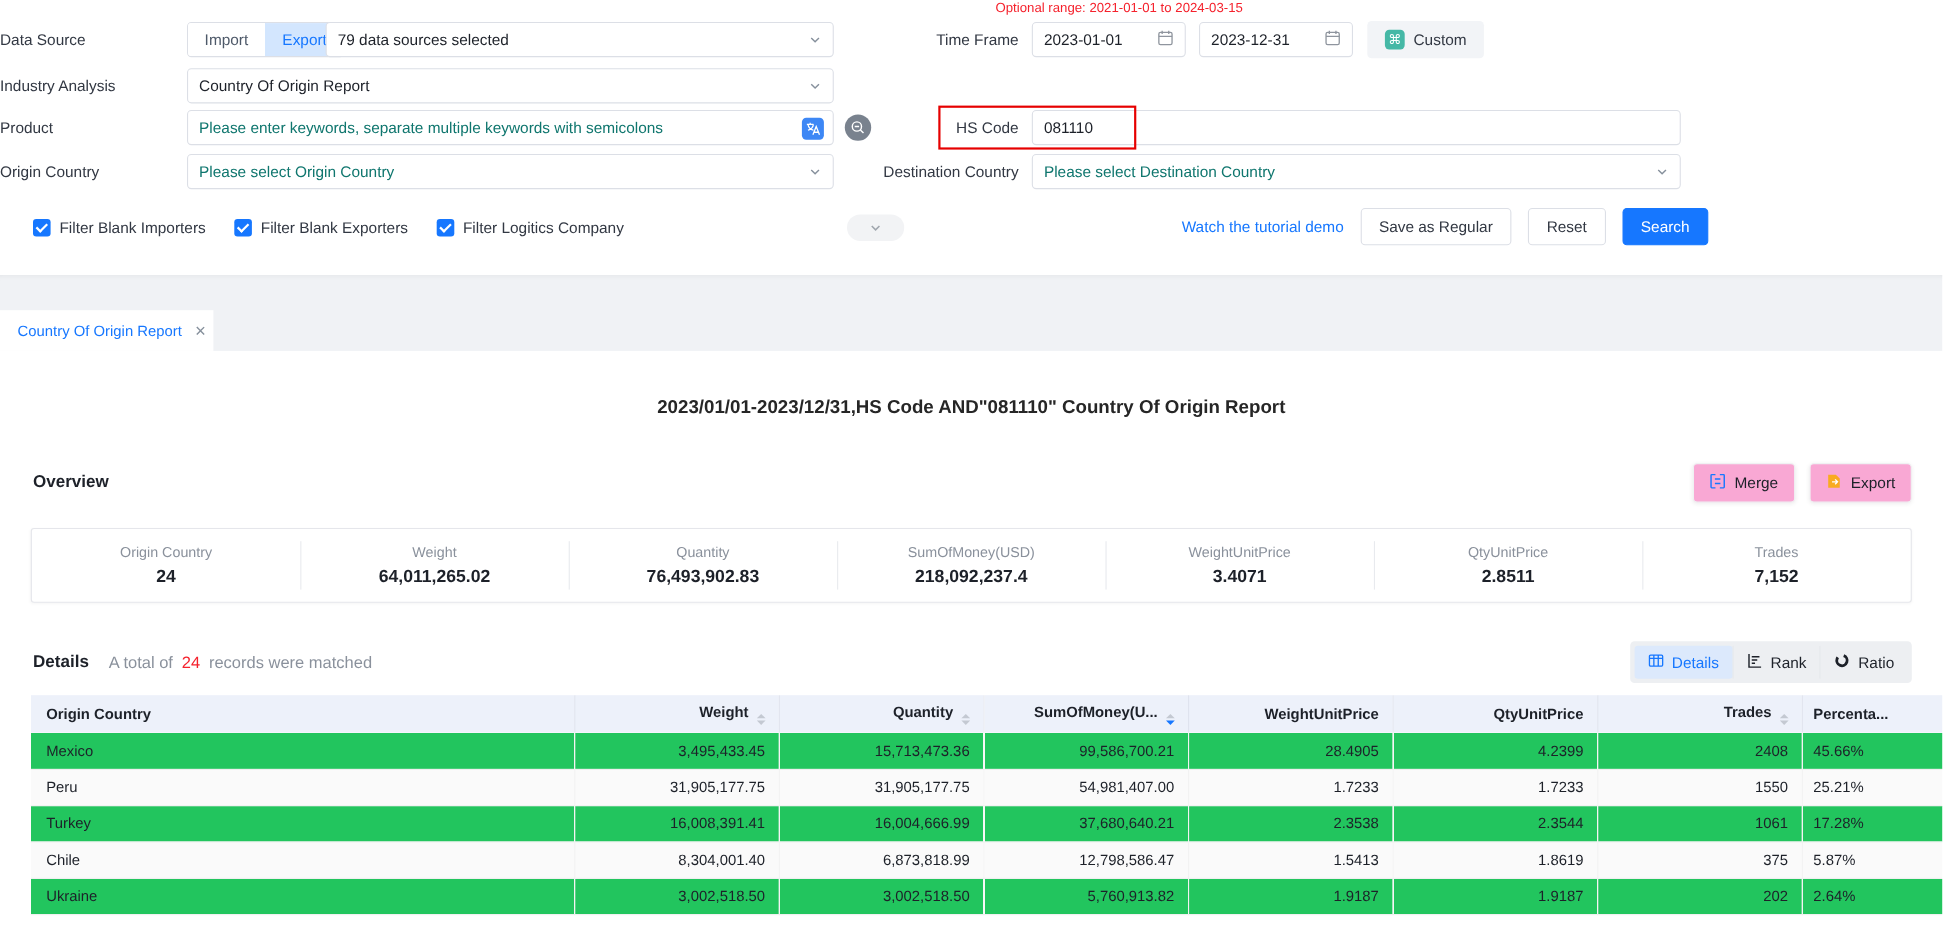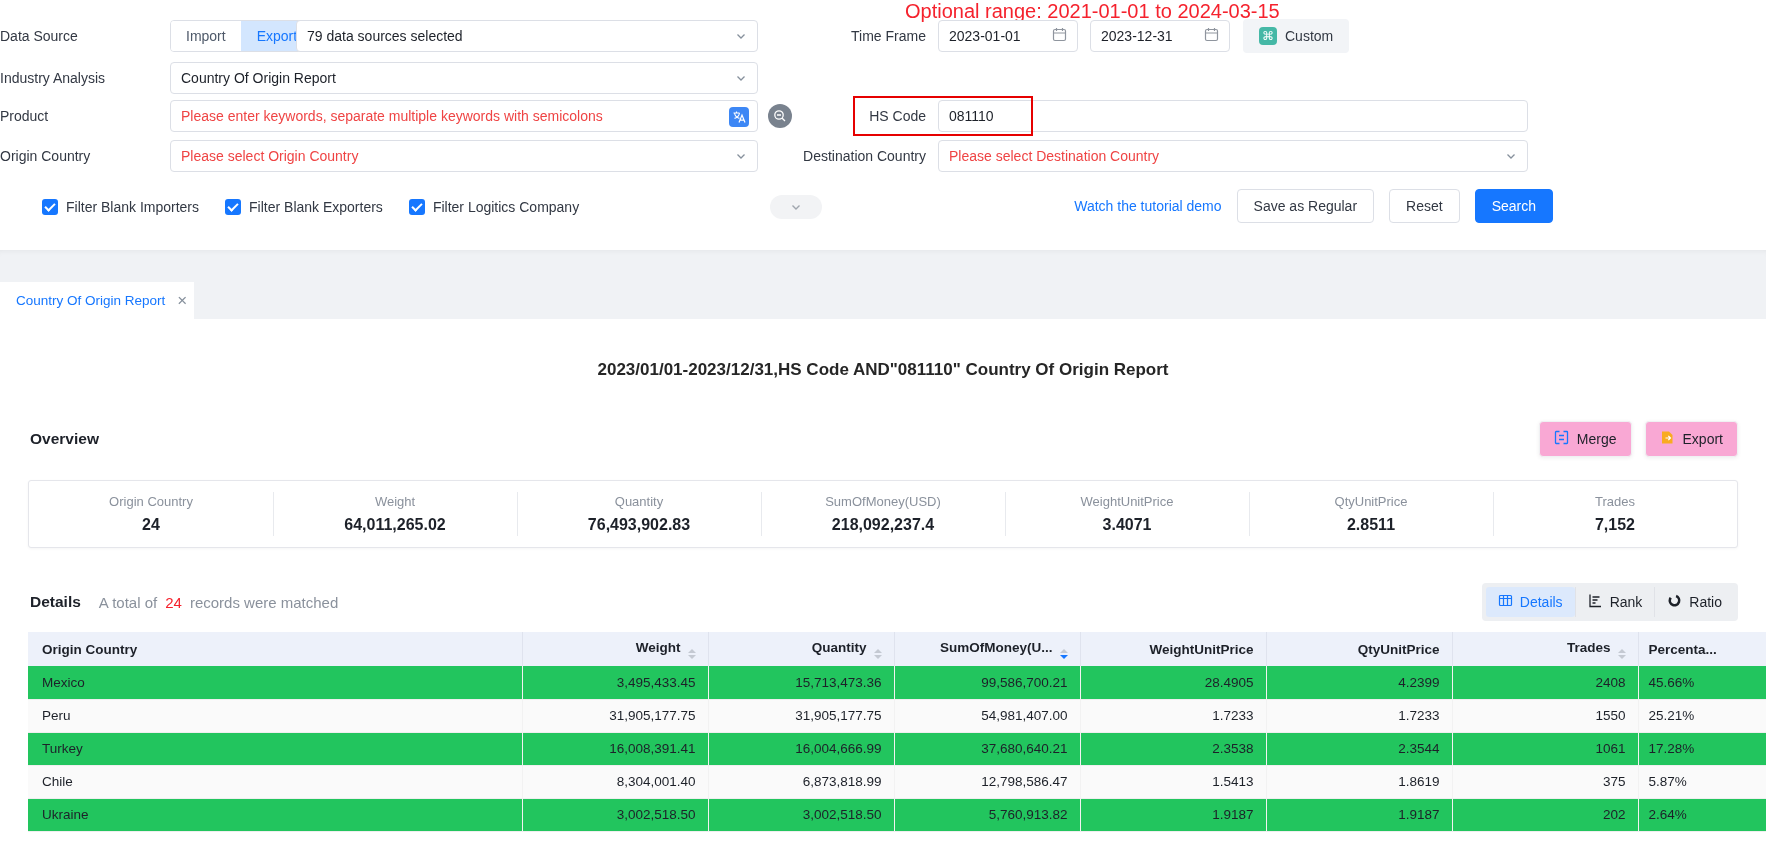--- a/index.html
+++ b/index.html
@@ -12,23 +12,23 @@
   
   .filter-panel { position:absolute; top:0; left:0; right:0; height:250px; background:#fff; }
   .frow { position:absolute; left:0; right:0; height:32px; }
   .flabel-left { position:absolute; left:0; width:157px; font-size:14px;
     color:#323843; line-height:32px; white-space:nowrap; }
   .flabel-right { position:absolute; left:700px; width:226px; text-align:right; font-size:14px;
     color:#323843; line-height:32px; white-space:nowrap; }
   .input, .select { position:absolute; height:32px; border:1px solid #dcdfe6; border-radius:4px;
     background:#fff; display:flex; align-items:center; padding:0 10px; font-size:14px; color:#1d2129; }
   .select .val, .input .val { flex:1; white-space:nowrap; overflow:hidden; }
-  .placeholder { color:#ef4444; }
+  .placeholder { color:#0f766e; }
   .chev { display:inline-flex; margin-left:6px; }
-  .opt-range { position:absolute; left:905px; top:0px; font-size:20px; color:#f5222d; white-space:nowrap; }
+  .opt-range { position:absolute; left:905px; top:0px; font-size:12px; color:#f5222d; white-space:nowrap; }
 
   .segmented { position:absolute; left:170px; top:0; height:32px; display:flex;
     border:1px solid #dcdfe6; border-radius:4px; overflow:hidden; }
   .seg { height:100%; padding:0 15px; background:#fff; border:none; font-size:14px; color:#4e5969;
     font-family:inherit; cursor:pointer; display:flex; align-items:center; }
   .seg + .seg { border-left:1px solid #dcdfe6; }
   .seg.active { background:#d3e6fe; color:#1677ff; border-left-color:#d3e6fe; }
 
   .date-wrap { justify-content:space-between; }
   .custom-btn { position:absolute; left:1243px; top:-1px; height:34px; padding:0 16px;
@@ -37,21 +37,21 @@
   .cmd-ic { width:18px; height:18px; background:#45b8a6; border-radius:4px; color:#fff;
     font-size:12px; display:flex; align-items:center; justify-content:center; }
 
   .tr-ic { position:absolute; right:8px; top:6px; width:20px; height:20px; background:#3d87f5;
     border-radius:4px; display:flex; align-items:center; justify-content:center; cursor:pointer; }
   .ex-ic { position:absolute; left:768px; top:4px; width:24px; height:24px; background:#79828e;
     border-radius:50%; display:flex; align-items:center; justify-content:center; cursor:pointer; }
   .hs-highlight { position:absolute; left:853px; top:-4px; width:180px; height:40px;
     border:2px solid #e60000; pointer-events:none; }
 
-  .cb-group { position:absolute; left:30px; top:0; height:34px; display:flex; align-items:center; gap:26px;margin-left:12px; }
+  .cb-group { position:absolute; left:30px; top:0; height:34px; display:flex; align-items:center; gap:26px; }
   .cb-item { display:flex; align-items:center; gap:8px; cursor:pointer; }
   .cb { position:relative; width:16px; height:16px; border-radius:3px; background:#1677ff; }
   .cb.on::after { content:''; position:absolute; left:5px; top:2px; width:4px; height:8px;
     border:solid #fff; border-width:0 2px 2px 0; transform:rotate(45deg); }
   .cb-label { font-size:14px; color:#323843; }
   .collapse-pill { position:absolute; left:770px; top:5px; width:52px; height:24px; border-radius:12px;
     background:#f2f3f5; border:none; display:flex; align-items:center; justify-content:center; cursor:pointer; }
   .filter-actions { position:absolute; right:213px; top:-1px; height:34px; display:flex;
     align-items:center; gap:15px; }
   .link { font-size:14px; color:#1677ff; cursor:pointer; white-space:nowrap; }

